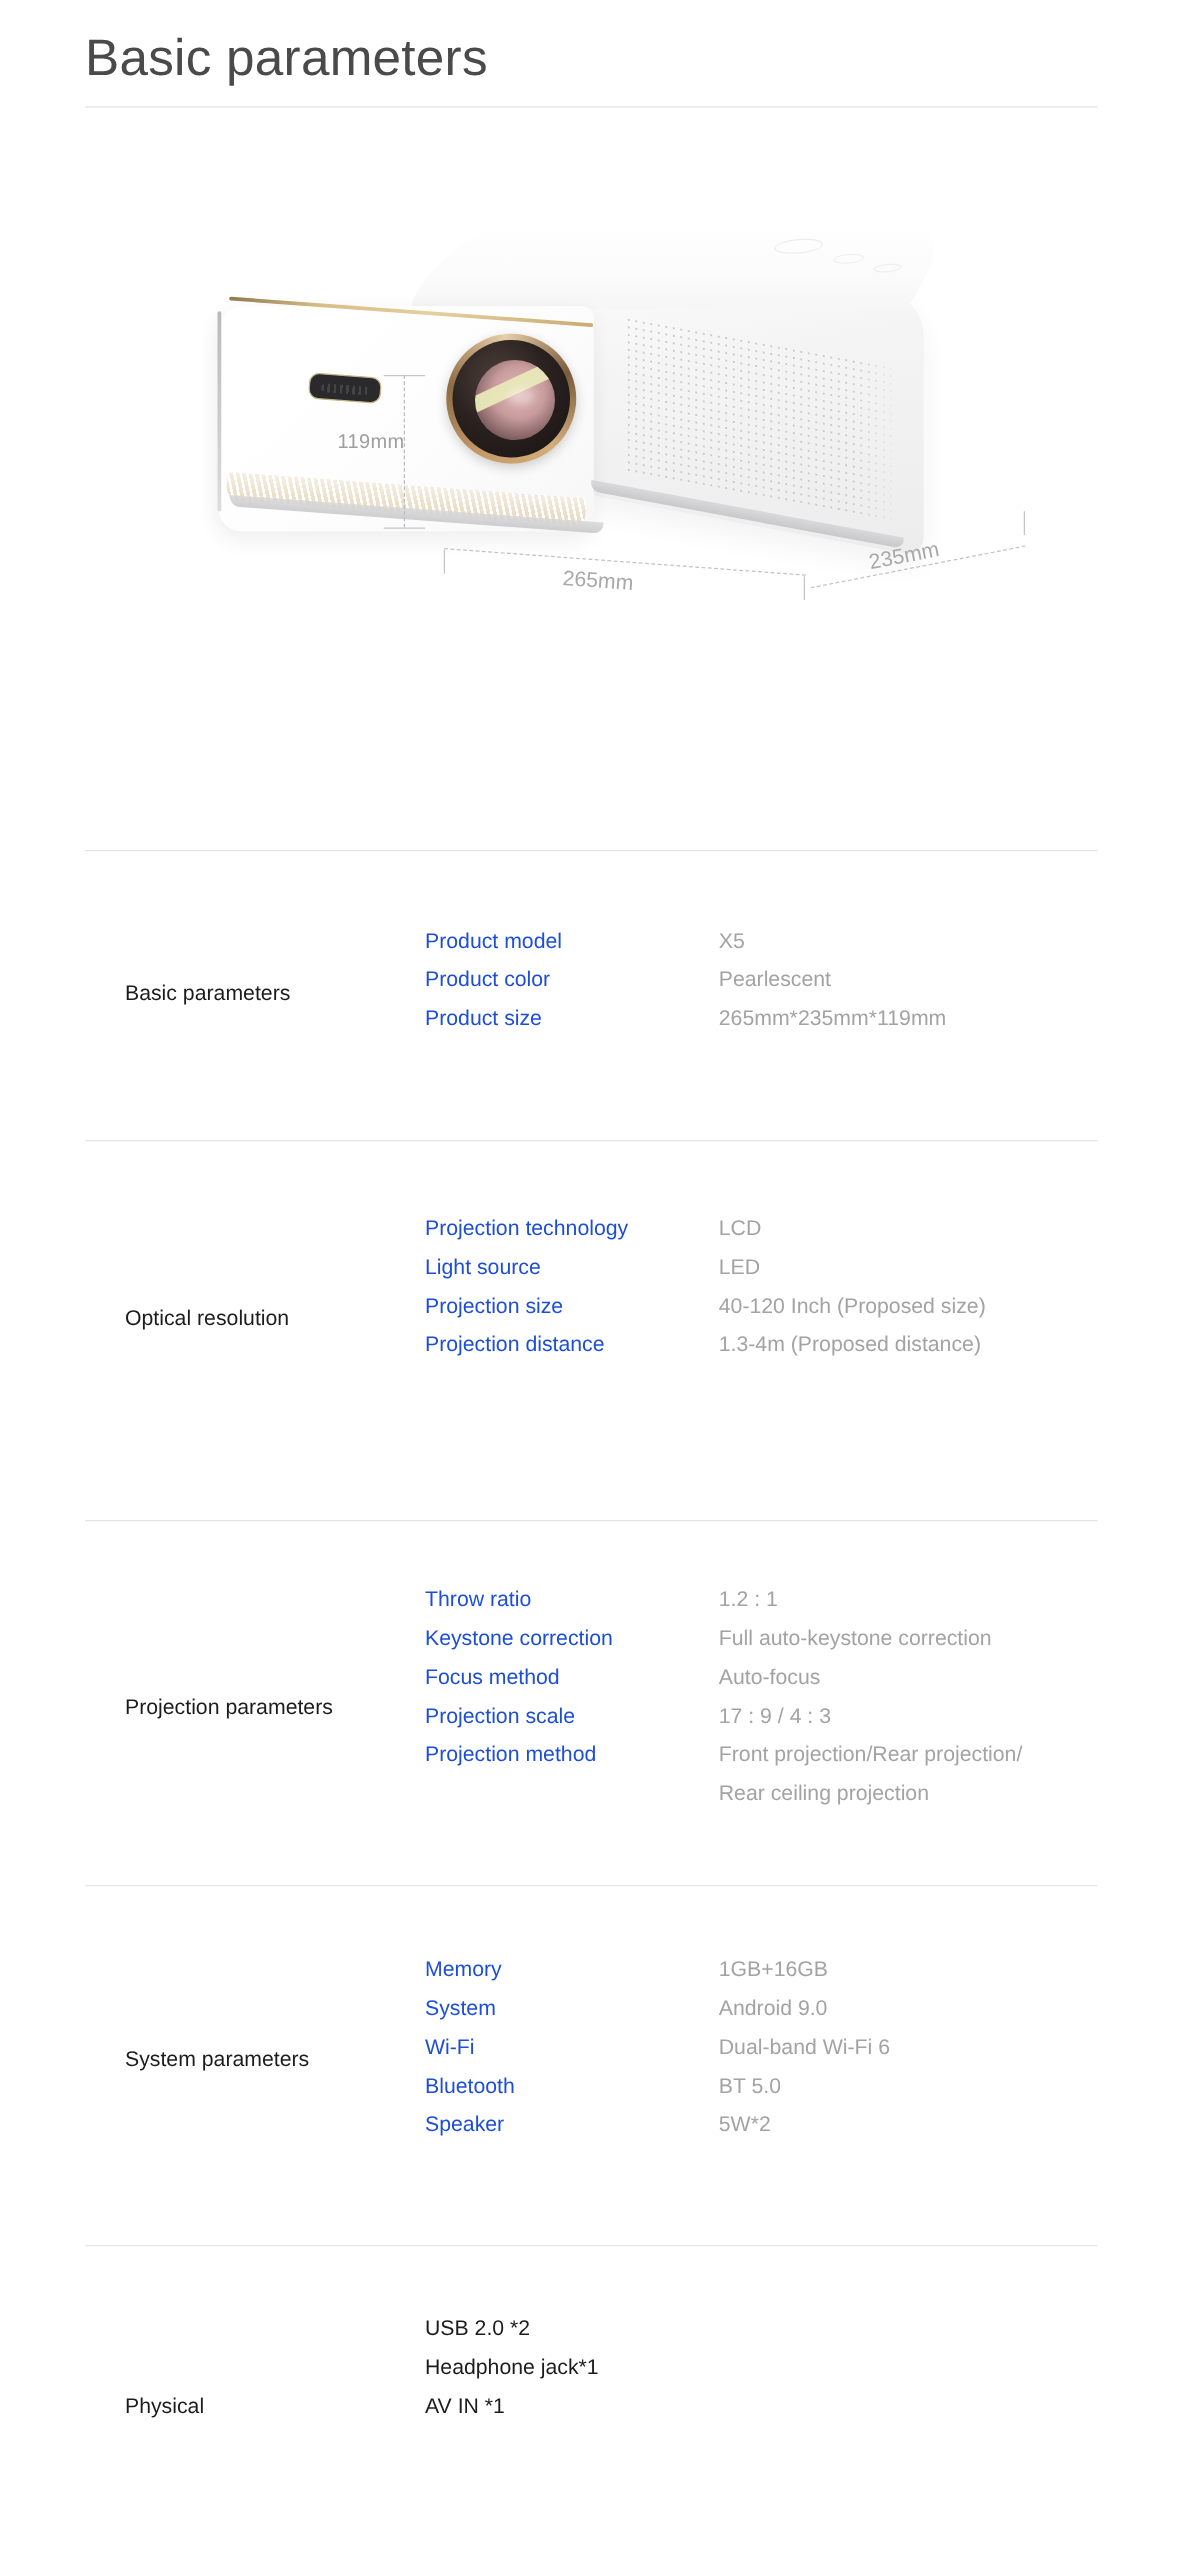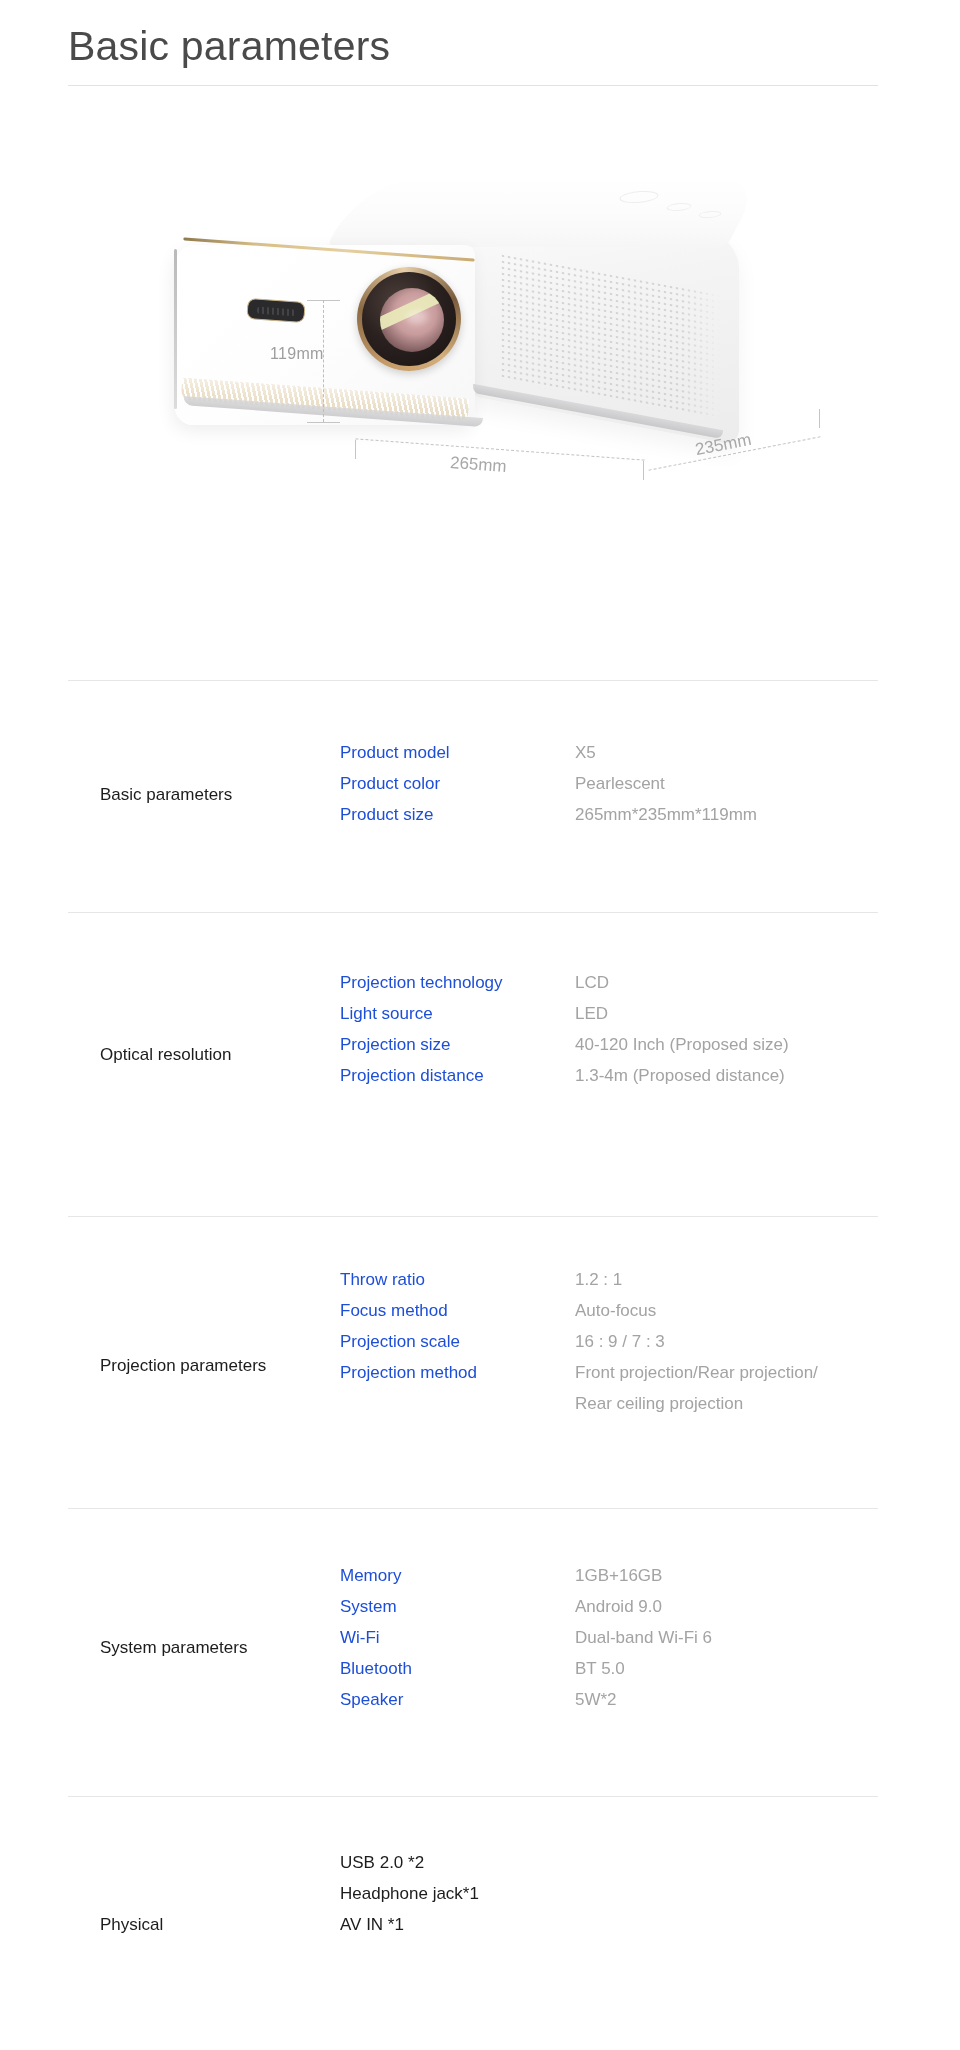--- a/index.html
+++ b/index.html
@@ -387,26 +387,30 @@
 
     <div class="section-rule" style="top:1216px;"></div>
     <div class="section" style="top:1262px; height:208px;">
       <div class="sec-label">Projection parameters</div>
       <div class="sec-rows">
         <div class="spec-row">
           <div class="spec-key">Throw ratio</div>
           <div class="spec-val">1.2 : 1</div>
         </div>
         <div class="spec-row">
+          <div class="spec-key">Keystone correction</div>
+          <div class="spec-val">Full auto-keystone correction</div>
+        </div>
+        <div class="spec-row">
           <div class="spec-key">Focus method</div>
           <div class="spec-val">Auto-focus</div>
         </div>
         <div class="spec-row">
           <div class="spec-key">Projection scale</div>
-          <div class="spec-val">16 : 9 / 7 : 3</div>
+          <div class="spec-val">17 : 9 / 4 : 3</div>
         </div>
         <div class="spec-row">
           <div class="spec-key">Projection method</div>
           <div class="spec-val">Front projection/Rear projection/
 Rear ceiling projection</div>
         </div>
       </div>
     </div>
 
     <div class="section-rule" style="top:1508px;"></div>

